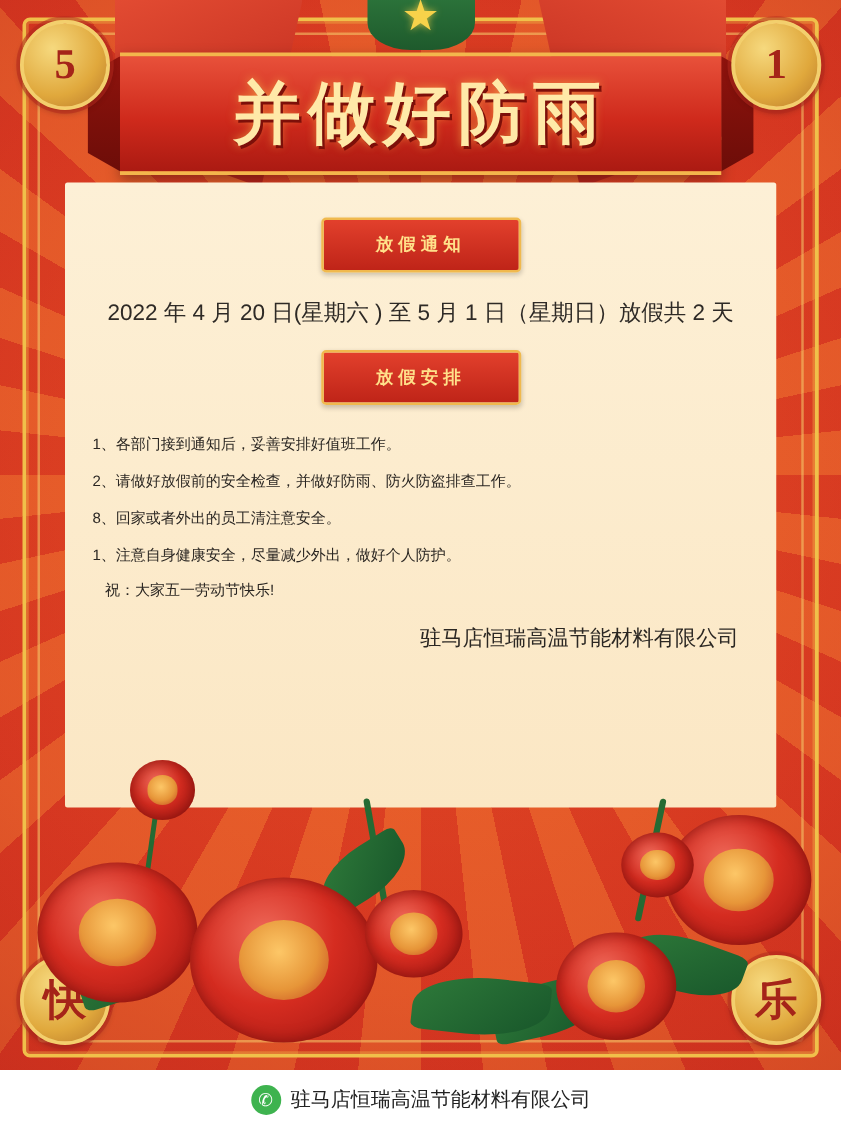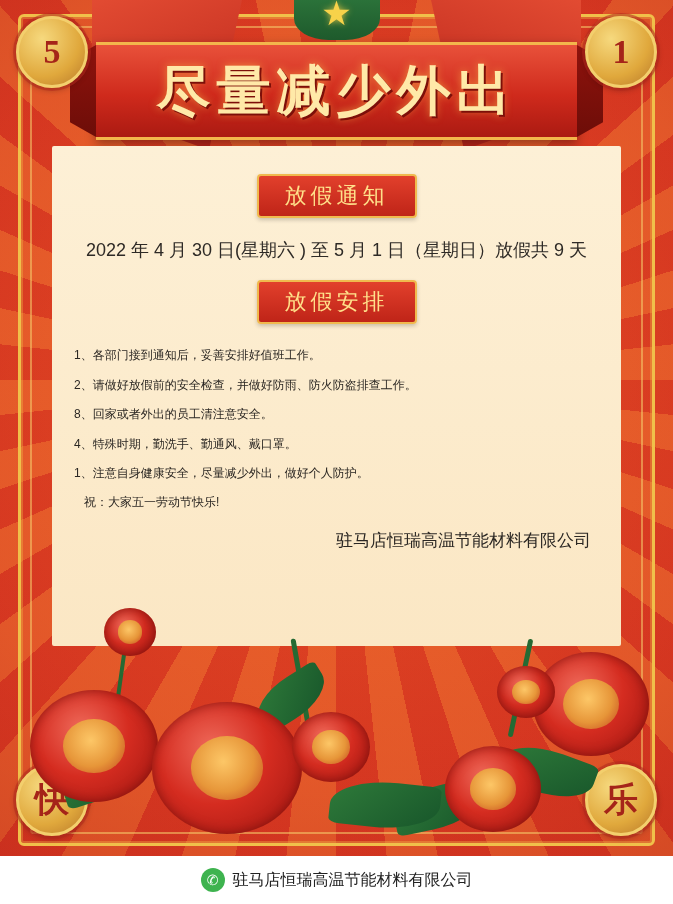--- a/index.html
+++ b/index.html
@@ -178,22 +178,22 @@
     width: 156px;
     height: 40px;
     background: linear-gradient(180deg, #e2402c, #bf2418);
     border: 2px solid #f0b94e;
     border-radius: 4px;
     display: flex;
     align-items: center;
     justify-content: center;
     color: #ffe08a;
     font-family: "Liberation Serif", serif;
-    font-size: 22px;
-    font-weight: normal;
+    font-size: 14px;
+    font-weight: bold;
     letter-spacing: 4px;
     box-shadow: 0 2px 4px rgba(0,0,0,0.2);
   }
   .pill.second { margin-top: 18px; }
   .date-line {
     margin: 20px 0 0 0;
     text-align: center;
     font-size: 18px;
     color: #2e2a26;
     font-family: "Liberation Sans", sans-serif;
@@ -303,42 +303,41 @@
 
   <div class="frame"></div>
   <div class="frame-inner"></div>
 
   <div class="banner-wrap">
     <div class="pole-l"></div>
     <div class="pole-r"></div>
     <div class="ribbon-left"></div>
     <div class="ribbon-right"></div>
     <div class="banner-main">
-      <span class="banner-title">尽量减少外出</span>
+      <span class="banner-title">并做好防雨</span>
     </div>
     <div class="star">
       <span class="star-glyph">★</span>
     </div>
   </div>
 
   <div class="medallion med-tl">5</div>
   <div class="medallion med-tr">1</div>
   <div class="medallion med-bl">快</div>
   <div class="medallion med-br">乐</div>
 
   <div class="card">
     <div class="pill">放假通知</div>
-    <div class="date-line">2022 年 4 月 30 日(星期六 ) 至 5 月 1 日（星期日）放假共 9 天</div>
+    <div class="date-line">2022 年 4 月 20 日(星期六 ) 至 5 月 1 日（星期日）放假共 2 天</div>
     <div class="pill second">放假安排</div>
 
     <ul class="items">
       <li>1、各部门接到通知后，妥善安排好值班工作。</li>
       <li>2、请做好放假前的安全检查，并做好防雨、防火防盗排查工作。</li>
       <li>8、回家或者外出的员工清注意安全。</li>
-      <li>4、特殊时期，勤洗手、勤通风、戴口罩。</li>
       <li>1、注意自身健康安全，尽量减少外出，做好个人防护。</li>
     </ul>
     <div class="wish">祝：大家五一劳动节快乐!</div>
 
     <div class="sign">
       <div>驻马店恒瑞高温节能材料有限公司</div>
     </div>
   </div>
 
   <div class="flowers">

